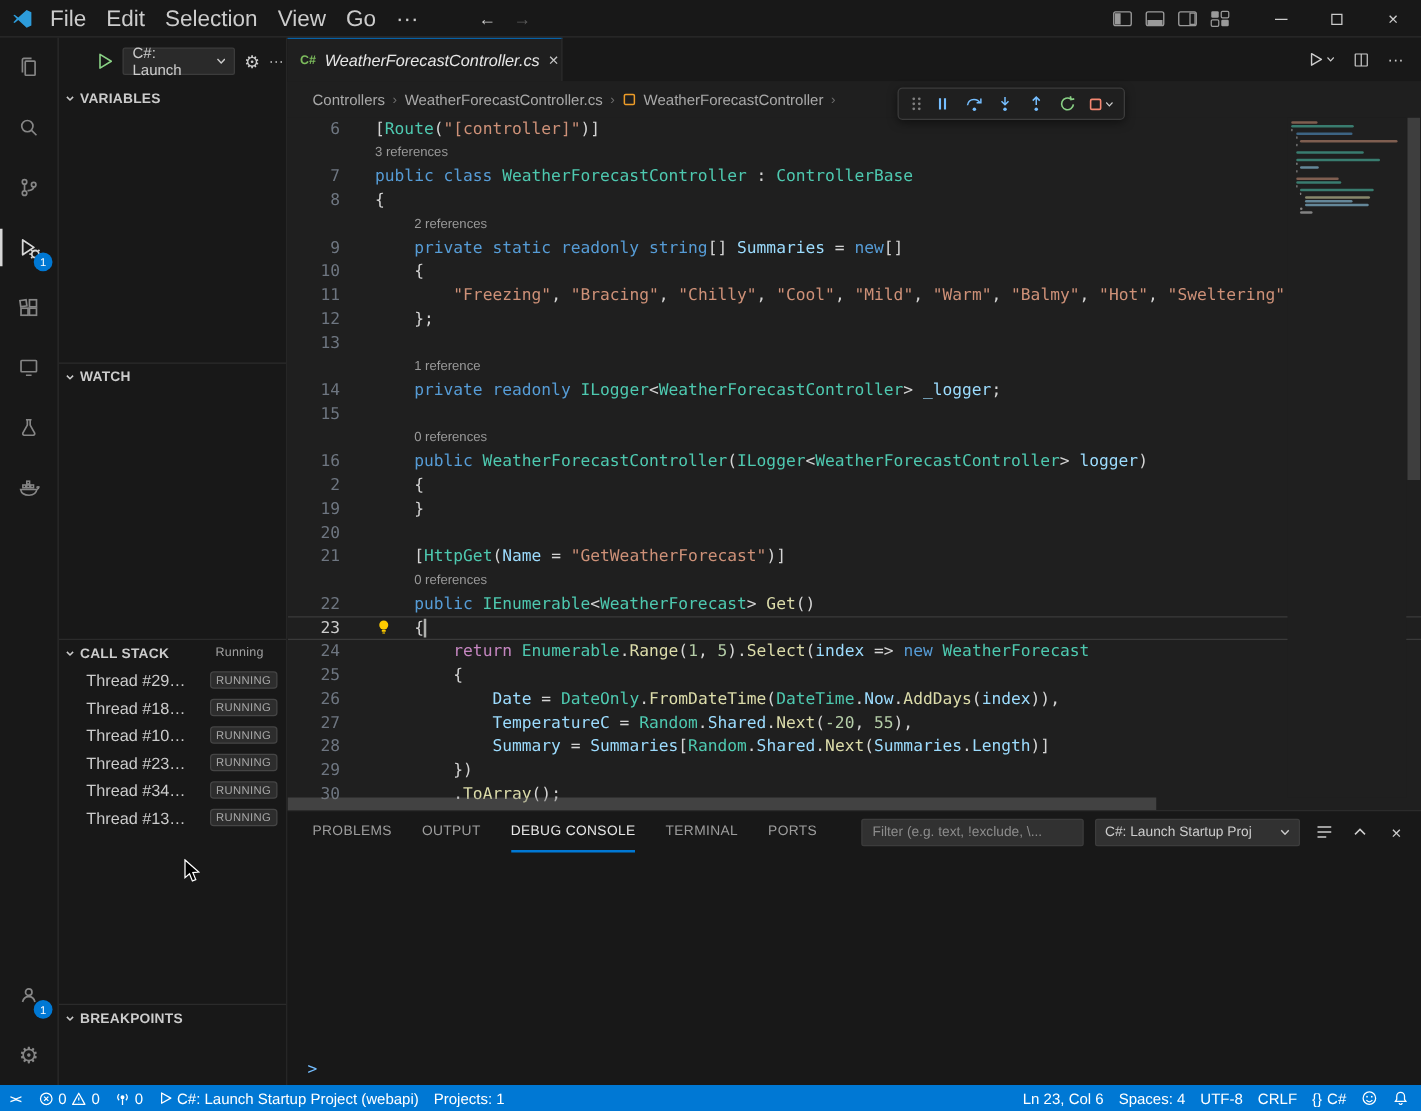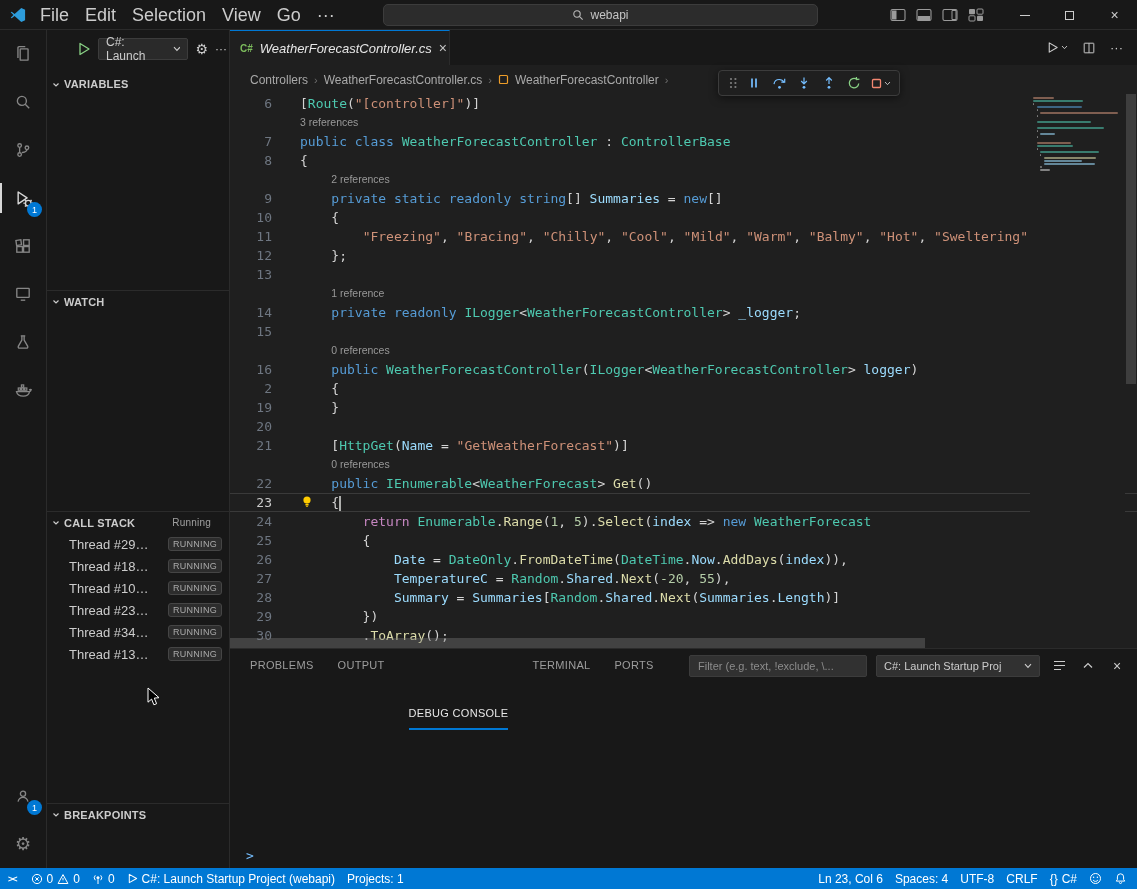--- a/index.html
+++ b/index.html
@@ -81,21 +81,21 @@
 
   .debug-toolbar { position:absolute; top:40px; left:488px; height:26px; display:flex; align-items:center; gap:7px; padding:0 8px; background:#1F1F1F; border:1px solid #3C3C3C; border-radius:4px; box-shadow:0 2px 8px rgba(0,0,0,0.5); z-index:50; }
   .dtb-btn { display:flex; align-items:center; justify-content:center; width:18px; height:22px; }
   .dtb-stop-wrap { display:flex; align-items:center; gap:1px; width:auto; }
 
   
   .panel { height:220px; flex:none; background:#181818; border-top:1px solid #2B2B2B; display:flex; flex-direction:column; position:relative; }
   .panel-header { height:33px; flex:none; display:flex; align-items:center; padding:0 10px 0 20px; }
   .panel-tabs { display:flex; gap:24px; height:100%; }
   .panel-tab { height:100%; display:flex; align-items:center; font-size:11px; letter-spacing:.3px; color:#9D9D9D; border-bottom:2px solid transparent; }
-  .panel-tab.active { color:#E7E7E7; border-bottom-color:#0078D4;margin-top:48px; }
+  .panel-tab.active { color:#E7E7E7; border-bottom-color:#0078D4; }
   .panel-controls { margin-left:auto; display:flex; align-items:center; gap:9px; }
   .filter-input { width:178px; height:22px; background:#313131; border:1px solid #3C3C3C; border-radius:2px; color:#CCCCCC; font-size:11px; padding:0 8px; outline:none; font-family:"Liberation Sans", sans-serif; }
   .filter-input::placeholder { color:#8C8C8C; }
   .console-select { width:164px; height:22px; background:#313131; border:1px solid #3C3C3C; border-radius:2px; display:flex; align-items:center; padding:0 7px; gap:4px; font-size:11px; color:#CCCCCC; }
   .console-select .lbl { overflow:hidden; white-space:nowrap; }
   .console-select .chev { margin-left:auto; display:flex; }
   .panel-icon { display:flex; align-items:center; justify-content:center; width:20px; height:22px; color:#CCCCCC; font-size:14px; }
   .panel-body { flex:1; }
   .console-input-row { height:24px; display:flex; align-items:center; padding-left:16px; font:13px/24px "DejaVu Sans Mono", monospace; color:#75BEFF; }
 
@@ -123,29 +123,20 @@
         <div class="menu-item">Edit</div>
         <div class="menu-item">Selection</div>
         <div class="menu-item">View</div>
         <div class="menu-item">Go</div>
       </div>
     <div class="menu-item">···</div>
     <div class="nav-arrows">
       <span class="nav-back">←</span>
       <span class="nav-fwd">→</span>
     </div>
-    <div class="searchbox">
-      <span>
-        <svg width="12" height="12" viewBox="0 0 12 12">
-            <circle cx="5" cy="5" r="3.2" stroke="#BBBBBB" fill="none" stroke-width="1.1"></circle>
-            <path d="M7.4 7.4L10.6 10.6" stroke="#BBBBBB" stroke-width="1.1"></path>
-          </svg>
-      </span>
-      <span>webapi</span>
-    </div>
     <div class="tb-right">
       <div class="layout-icons">
         <span>
             <svg width="16" height="14" viewBox="0 0 16 14">
               <rect x="1" y="1.5" width="14" height="11" rx="1.5" fill="none" stroke="#9A9A9A" stroke-width="1.1"></rect>
               <path d="M2 2.5h4.5v9H2z" fill="#9A9A9A"></path>
             </svg>
           </span>
         <span>
             <svg width="16" height="14" viewBox="0 0 16 14">
@@ -279,21 +270,21 @@
       <span class="launch-select">
         <span>C#: Launch</span>
         <svg width="8" height="6" viewBox="0 0 8 6">
             <path d="M1 1.2L4 4.4 7 1.2" fill="none" stroke="#CCCCCC" stroke-width="1.1"></path>
           </svg>
       </span>
       <span class="gear-glyph" style="font-size:14px;color:#CCCCCC;">⚙</span>
       <span style="color:#CCCCCC;font-size:12px;">···</span>
     </div>
 
-    <div class="sb-section-header" style="top:38px;align-items:flex-end;">
+    <div class="sb-section-header" style="top:38px;">
       <svg width="10" height="10" viewBox="0 0 10 10">
           <path d="M2.5 3.5L5 6l2.5-2.5" fill="none" stroke="#CCCCCC" stroke-width="1.2"></path>
         </svg>
       <span>VARIABLES</span>
     </div>
 
     <div class="sb-section-header sb-sep" style="top:260px;">
       <svg width="10" height="10" viewBox="0 0 10 10">
           <path d="M2.5 3.5L5 6l2.5-2.5" fill="none" stroke="#CCCCCC" stroke-width="1.2"></path>
         </svg>

